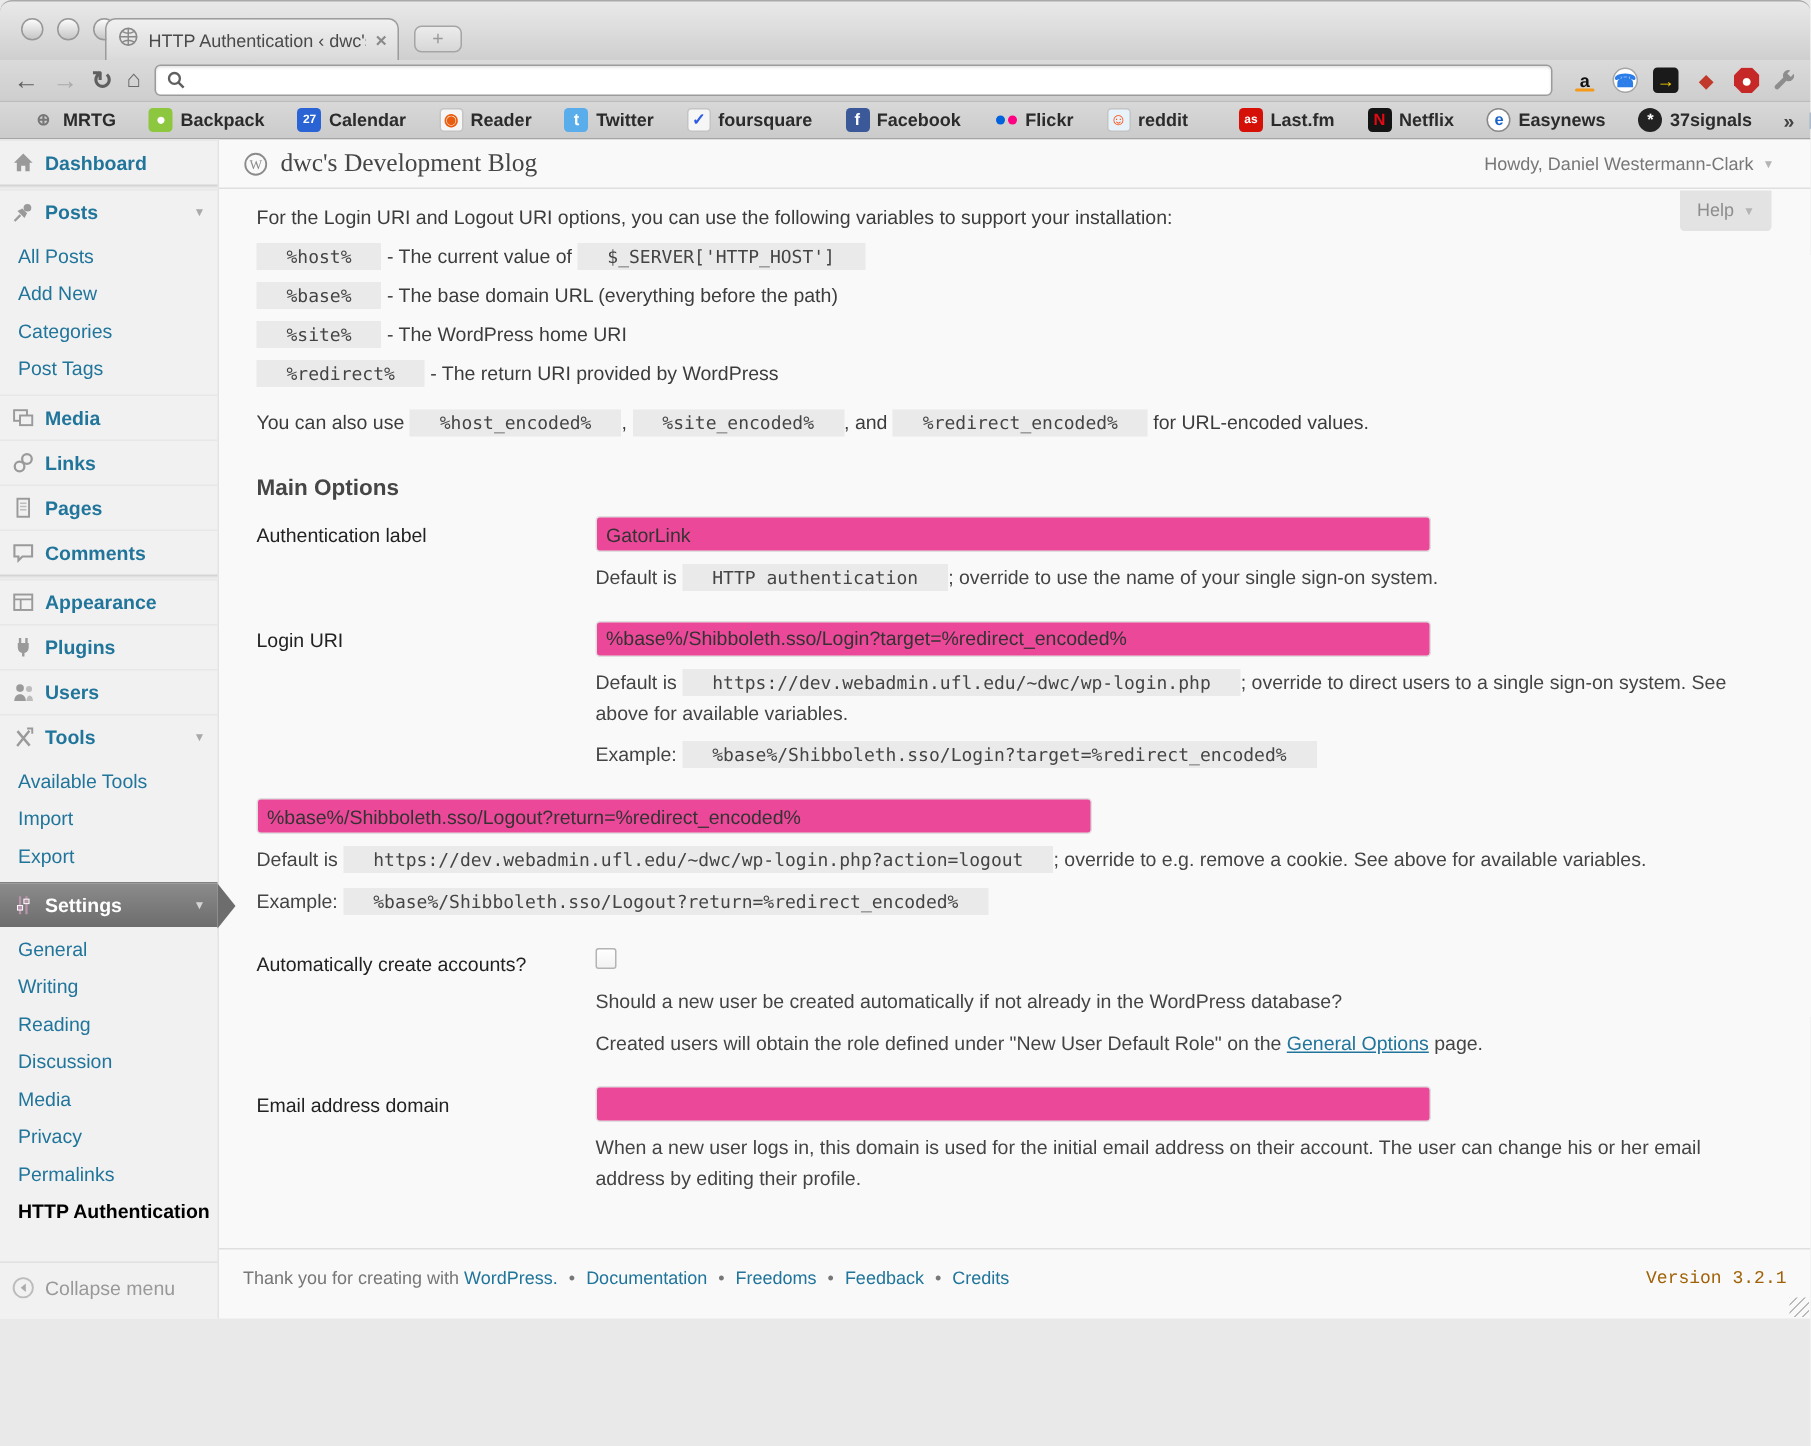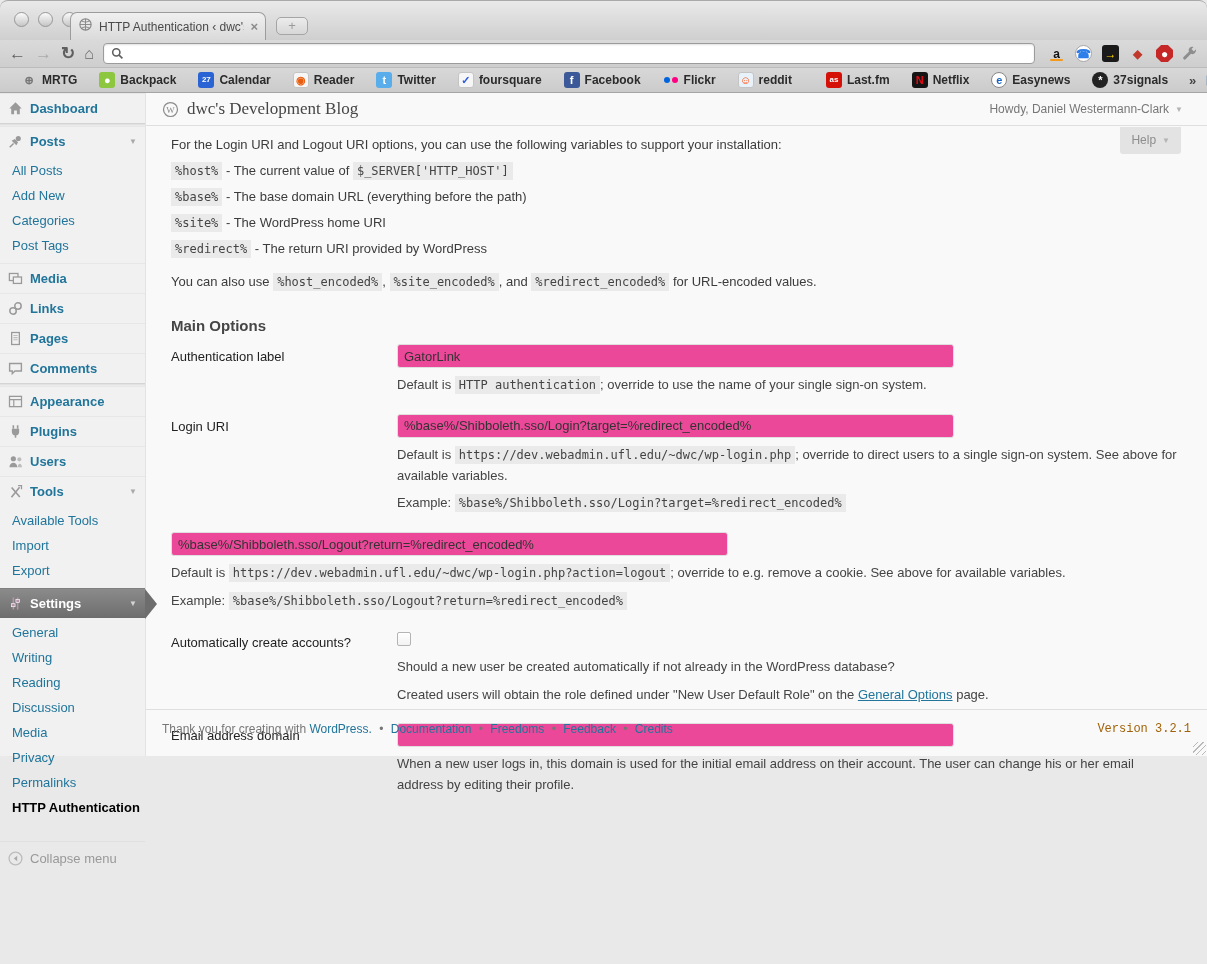--- a/index.html
+++ b/index.html
@@ -33,21 +33,21 @@
   .favicon.small { font-size:8px; }
   .favicon.round { border-radius:50%; }
   .flickr-dots { display:flex; gap:2px; align-items:center; }
   .flickr-dots i { width:6px; height:6px; border-radius:50%; display:block; }
   .bm-spacer { flex:1; }
   .chevron { color:#444; font-size:13px; font-weight:bold; padding:0 10px; }
   .other-bm { display:flex; align-items:center; gap:6px; font-size:12px; font-weight:bold; color:#2b2b2b; padding-right:4px; }
   .other-bm svg { width:16px; height:14px; display:block; }
 
   
-  .wp { display:flex; height:663px; background:#f9f9f9; }
+  .wp { display:flex; height:786px; background:#f9f9f9; }
   .sidebar { width:146px; background:#f1f1f1; border-right:1px solid #e3e3e3; font-size:13px; position:relative; z-index:2; }
   .menu-top { height:30px; display:flex; align-items:center; gap:7px; padding:0 5px 0 8px; color:#21759b; font-weight:bold; border-top:1px solid #e7e7e7; cursor:pointer; position:relative; }
   .menu-top .mi { width:15px; height:15px; flex:0 0 15px; }
   .menu-top .mi svg { width:15px; height:15px; display:block; }
   .menu-arrow { margin-left:auto; color:#a9a9a9; font-size:8px; padding-right:3px; }
   .menu-sep { height:3px; background:linear-gradient(#dcdcdc,#f1f1f1); border-top:1px solid #d4d4d4; }
   .submenu { padding:2px 0 5px; }
   .submenu-item { padding:5px 0 5px 12px; color:#21759b; cursor:pointer; font-size:13px; }
   .submenu-item.current { color:#000; font-weight:bold; }
   .menu-top.current { background:linear-gradient(#8b8b8b,#6d6d6d); color:#fff; border-top:1px solid #808080; }
@@ -61,21 +61,21 @@
   .wp-logo svg { width:17px; height:17px; display:block; }
   .site-title { font-family:"Liberation Serif", serif; font-size:17px; color:#464646; margin-left:8px; }
   .howdy { margin-left:auto; font-size:12px; color:#777; display:flex; align-items:center; gap:6px; padding-right:8px; cursor:pointer; }
   .caret { color:#b4b4b4; font-size:8px; }
   .help-tab { position:absolute; top:34px; right:26px; background:#e3e3e3; color:#8d8d8d; font-size:12px; padding:6px 11px 7px; border-radius:0 0 3px 3px; display:flex; gap:6px; align-items:center; cursor:pointer; }
 
   .content { padding:11px 28px 0 25px; }
   .page-title { font-size:29px; font-weight:normal; color:#606060; letter-spacing:-0.5px; margin:9px 0 20px; }
   .intro { font-size:13px; color:#3c3c3c; margin-bottom:6px; }
   .var-line { margin:11px 0; font-size:13px; color:#3c3c3c; }
-  code { font-family:"DejaVu Sans Mono", monospace; font-size:12px; background:#eaeaea; color:#444; padding:2px 4px; }
+  code { font-family:"DejaVu Sans Mono", monospace; font-size:12px; background:#eaeaea; color:#444; padding:2px 20px; }
   .also-line { margin:18px 0 0; font-size:13px; color:#3c3c3c; }
   .main-options { font-size:15px; color:#464646; margin:28px 0 10px; font-weight:bold; }
 
   .form-row { display:flex; margin-bottom:18px; }
   .row-label { width:226px; flex:0 0 226px; font-size:13px; color:#222; padding-top:5px; }
   .row-field { flex:1; }
   .text-input { width:557px; height:24px; font-size:13px; font-family:"Liberation Sans",sans-serif; color:#333; padding:2px 6px; border:1px solid #dfdfdf; border-radius:3px; background:#ec4899; }
   .checkbox { width:14px; height:14px; border:1px solid #b4b4b4; border-radius:2px; background:linear-gradient(#fff,#f2f2f2); position:relative; display:inline-block; margin-top:2px; cursor:pointer; }
   .checkbox.checked::after { content:"✓"; position:absolute; top:-7px; left:1px; font-size:16px; font-weight:bold; color:#2f2f2f; }
   .desc { font-size:13px; color:#444; margin-top:7px; line-height:1.6; }

